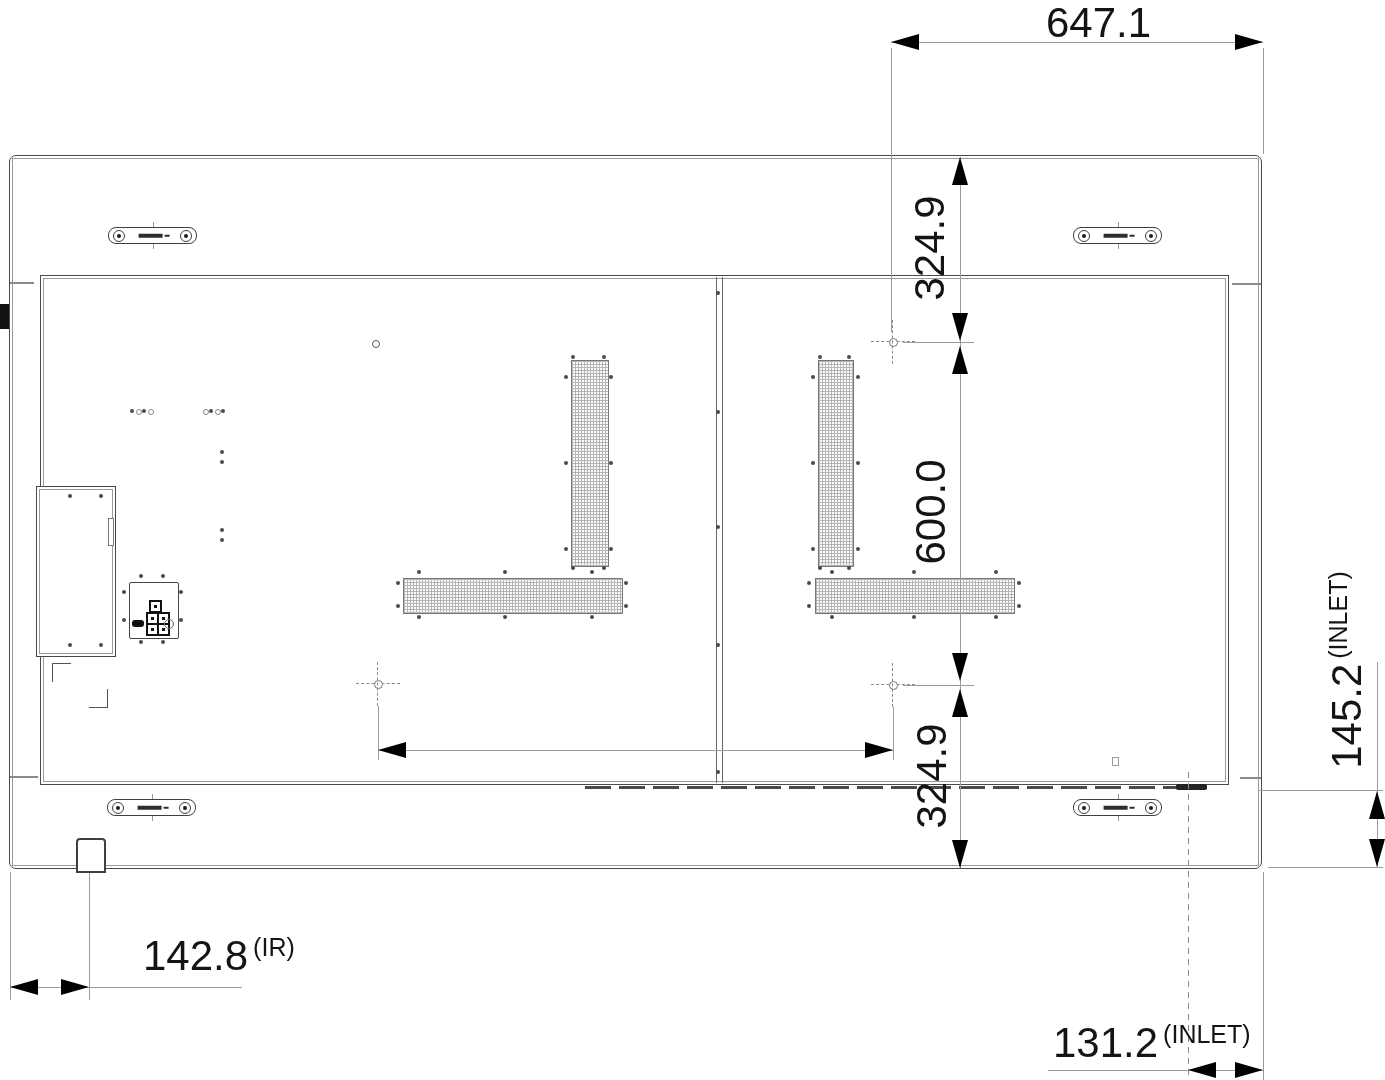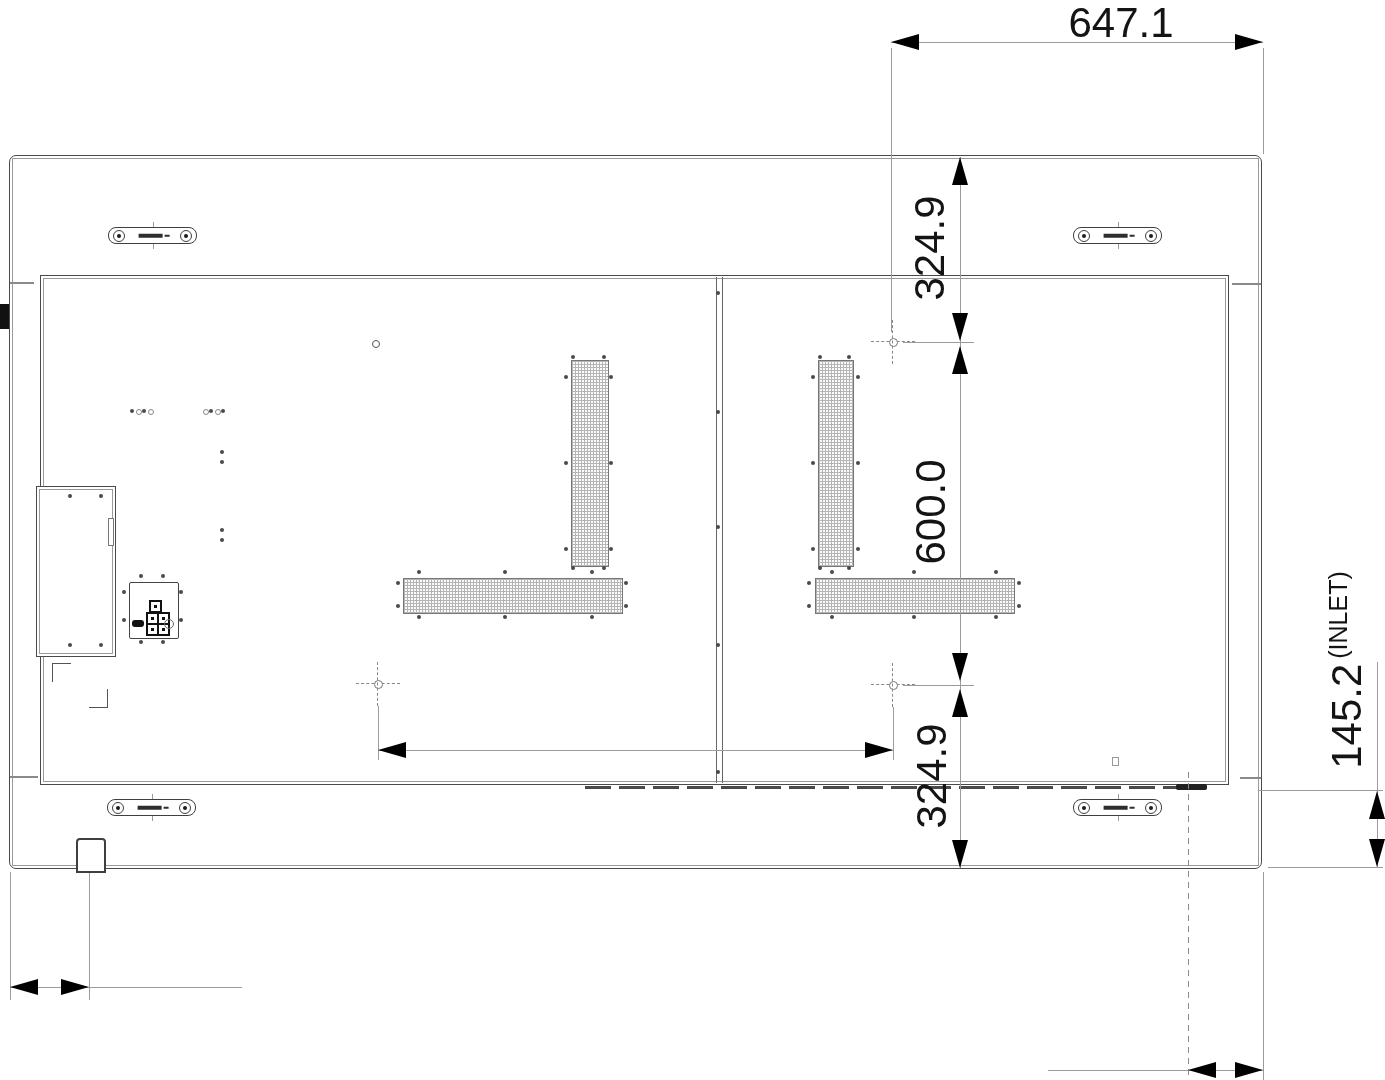--- a/index.html
+++ b/index.html
@@ -154,21 +154,21 @@
     </div>
   <div class="datum" style="left:871px;top:663px;">
       <b></b>
     </div>
 
   <div class="ln" style="left:891px;top:42px;width:372px;height:1px;"></div>
   <div class="ln" style="left:891px;top:48px;width:1px;height:284px;"></div>
   <div class="ln" style="left:1263px;top:48px;width:1px;height:106px;"></div>
   <div class="arr l" style="left:891px;top:34px;"></div>
   <div class="arr r" style="left:1235px;top:34px;"></div>
-  <div class="dimtext" style="left:1046px;top:1px;width:150px;text-align:center;">647.1</div>
+  <div class="dimtext" style="left:1046px;top:1px;width:150px;">647.1</div>
 
   <div class="ln" style="left:960px;top:157px;width:1px;height:711px;"></div>
   <div class="ln" style="left:903px;top:342px;width:71px;height:1px;"></div>
   <div class="ln" style="left:903px;top:685px;width:71px;height:1px;"></div>
   <div class="arr u" style="left:952px;top:157px;"></div>
   <div class="arr d" style="left:952px;top:313px;"></div>
   <div class="arr u" style="left:952px;top:346px;"></div>
   <div class="arr d" style="left:952px;top:653px;"></div>
   <div class="arr u" style="left:952px;top:689px;"></div>
   <div class="arr d" style="left:952px;top:840px;"></div>
@@ -186,26 +186,32 @@
   <div class="ln" style="left:378px;top:706px;width:1px;height:54px;"></div>
   <div class="ln" style="left:893px;top:707px;width:1px;height:53px;"></div>
   <div class="arr l" style="left:378px;top:742px;"></div>
   <div class="arr r" style="left:865px;top:742px;"></div>
 
   <div class="ln" style="left:10px;top:872px;width:1px;height:128px;"></div>
   <div class="ln" style="left:89px;top:871px;width:1px;height:129px;"></div>
   <div class="ln" style="left:10px;top:987px;width:232px;height:1px;"></div>
   <div class="arr l" style="left:10px;top:979px;"></div>
   <div class="arr r" style="left:61px;top:979px;"></div>
+  <div class="dimtext" style="left:143px;top:934px;">
+    <span>142.8</span><span class="sup">(IR)</span>
+  </div>
 
   <div class="dashv" style="left:1188px;top:772px;height:308px;"></div>
   <div class="ln" style="left:1263px;top:872px;width:1px;height:208px;"></div>
   <div class="ln" style="left:1048px;top:1070px;width:215px;height:1px;"></div>
   <div class="arr l" style="left:1188px;top:1062px;"></div>
   <div class="arr r" style="left:1235px;top:1062px;"></div>
+  <div class="dimtext" style="left:1053px;top:1021px;">
+    <span>131.2</span><span class="sup">(INLET)</span>
+  </div>
 
   <div class="ln" style="left:1258px;top:790px;width:125px;height:1px;"></div>
   <div class="ln" style="left:1268px;top:867px;width:115px;height:1px;"></div>
   <div class="ln" style="left:1377px;top:662px;width:1px;height:205px;"></div>
   <div class="arr u" style="left:1369px;top:791px;"></div>
   <div class="arr d" style="left:1369px;top:839px;"></div>
   <div class="rotbox" style="left:1199px;top:648px;width:300px;">
     <span class="dimtext" style="position:static;">
       <span>145.2</span><span class="sup">(INLET)</span>
     </span>

